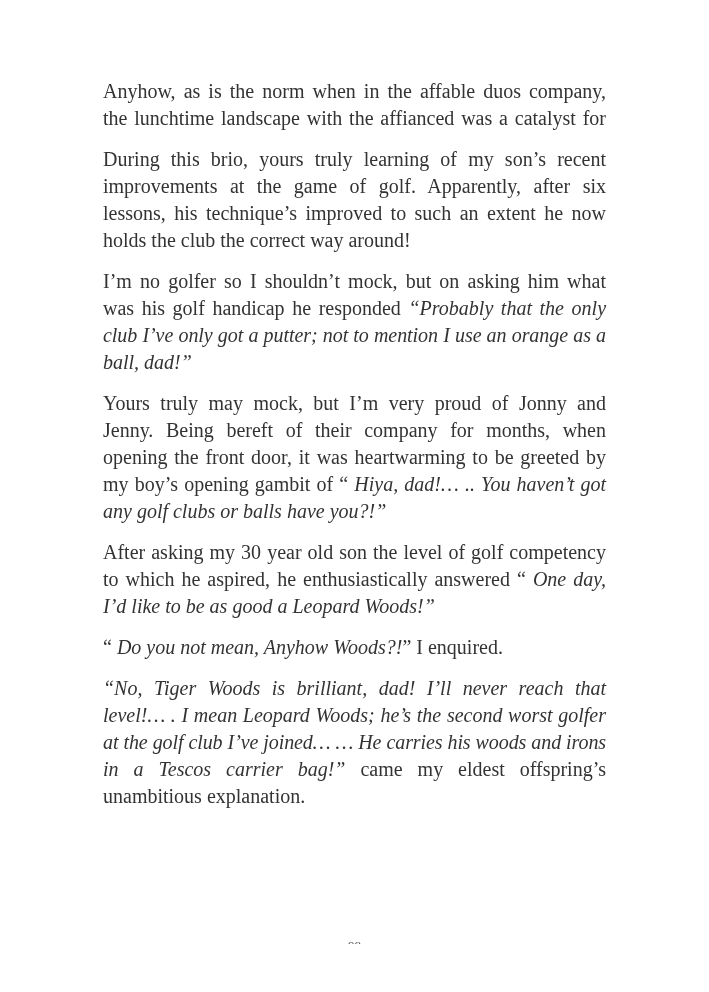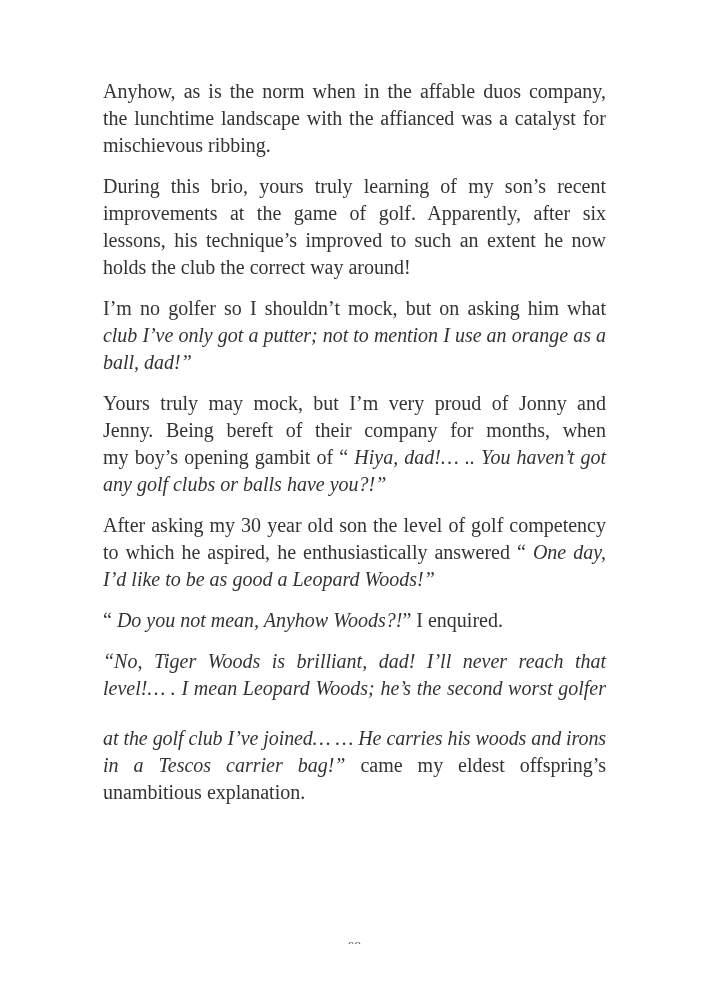--- a/index.html
+++ b/index.html
@@ -52,49 +52,50 @@
   }
 </style>
 </head>
 <body>
 
 <div class="page" style="--bg: #ffffff; --text: #333333; --pagenum: #595959;">
   <div class="body-text" id="doc-body">
       <div class="para">
         <div class="line just"><span>Anyhow, as is the norm when in the affable duos company,</span></div>
         <div class="line just"><span>the lunchtime landscape with the affianced was a catalyst for</span></div>
-        <div class="line last"><span>mischievous ribbing.</span></div>
       </div>
       <div class="para">
         <div class="line just"><span>During this brio, yours truly learning of my son’s recent</span></div>
         <div class="line just"><span>improvements at the game of golf. Apparently, after six</span></div>
         <div class="line just"><span>lessons, his technique’s improved to such an extent he now</span></div>
         <div class="line last"><span>holds the club the correct way around!</span></div>
       </div>
       <div class="para">
         <div class="line just"><span>I’m no golfer so I shouldn’t mock, but on asking him what</span></div>
+        <div class="line just"><span>was his golf handicap he responded </span><span class="it">“Probably that the only</span></div>
         <div class="line just" style="letter-spacing: -0.05px;"><span class="it">club I’ve only got a putter; not to mention I use an orange as a</span></div>
         <div class="line last"><span class="it">ball, dad!”</span></div>
       </div>
       <div class="para">
         <div class="line just"><span>Yours truly may mock, but I’m very proud of Jonny and</span></div>
         <div class="line just"><span>Jenny. Being bereft of their company for months, when</span></div>
+        <div class="line just"><span>opening the front door, it was heartwarming to be greeted by</span></div>
         <div class="line just"><span>my boy’s opening gambit of “ </span><span class="it">Hiya, dad!… .. You haven’t got</span></div>
         <div class="line last"><span class="it">any golf clubs or balls have you?!”</span></div>
       </div>
       <div class="para">
         <div class="line just"><span>After asking my 30 year old son the level of golf competency</span></div>
         <div class="line just"><span>to which he aspired, he enthusiastically answered “ </span><span class="it">One day,</span></div>
         <div class="line last"><span class="it">I’d like to be as good a Leopard Woods!”</span></div>
       </div>
       <div class="para">
         <div class="line last"><span>“ </span><span class="it">Do you not mean, Anyhow Woods?!</span><span>” I enquired.</span></div>
       </div>
       <div class="para">
         <div class="line just"><span class="it">“No, Tiger Woods is brilliant, dad! I’ll never reach that</span></div>
         <div class="line just"><span class="it">level!… . I mean Leopard Woods; he’s the second worst golfer</span></div>
-        <div class="line just" style="letter-spacing: -0.1px; margin-top: 23px;"><span class="it">at the golf club I’ve joined… … He carries his woods and irons</span></div>
+        <div class="line just" style="letter-spacing: -0.1px;"><span class="it">at the golf club I’ve joined… … He carries his woods and irons</span></div>
         <div class="line just"><span class="it">in a Tescos carrier bag!” </span><span>came my eldest offspring’s</span></div>
         <div class="line last"><span>unambitious explanation.</span></div>
       </div>
     </div>
   <div class="page-number">98</div>
 </div>
 
 </body></html>

